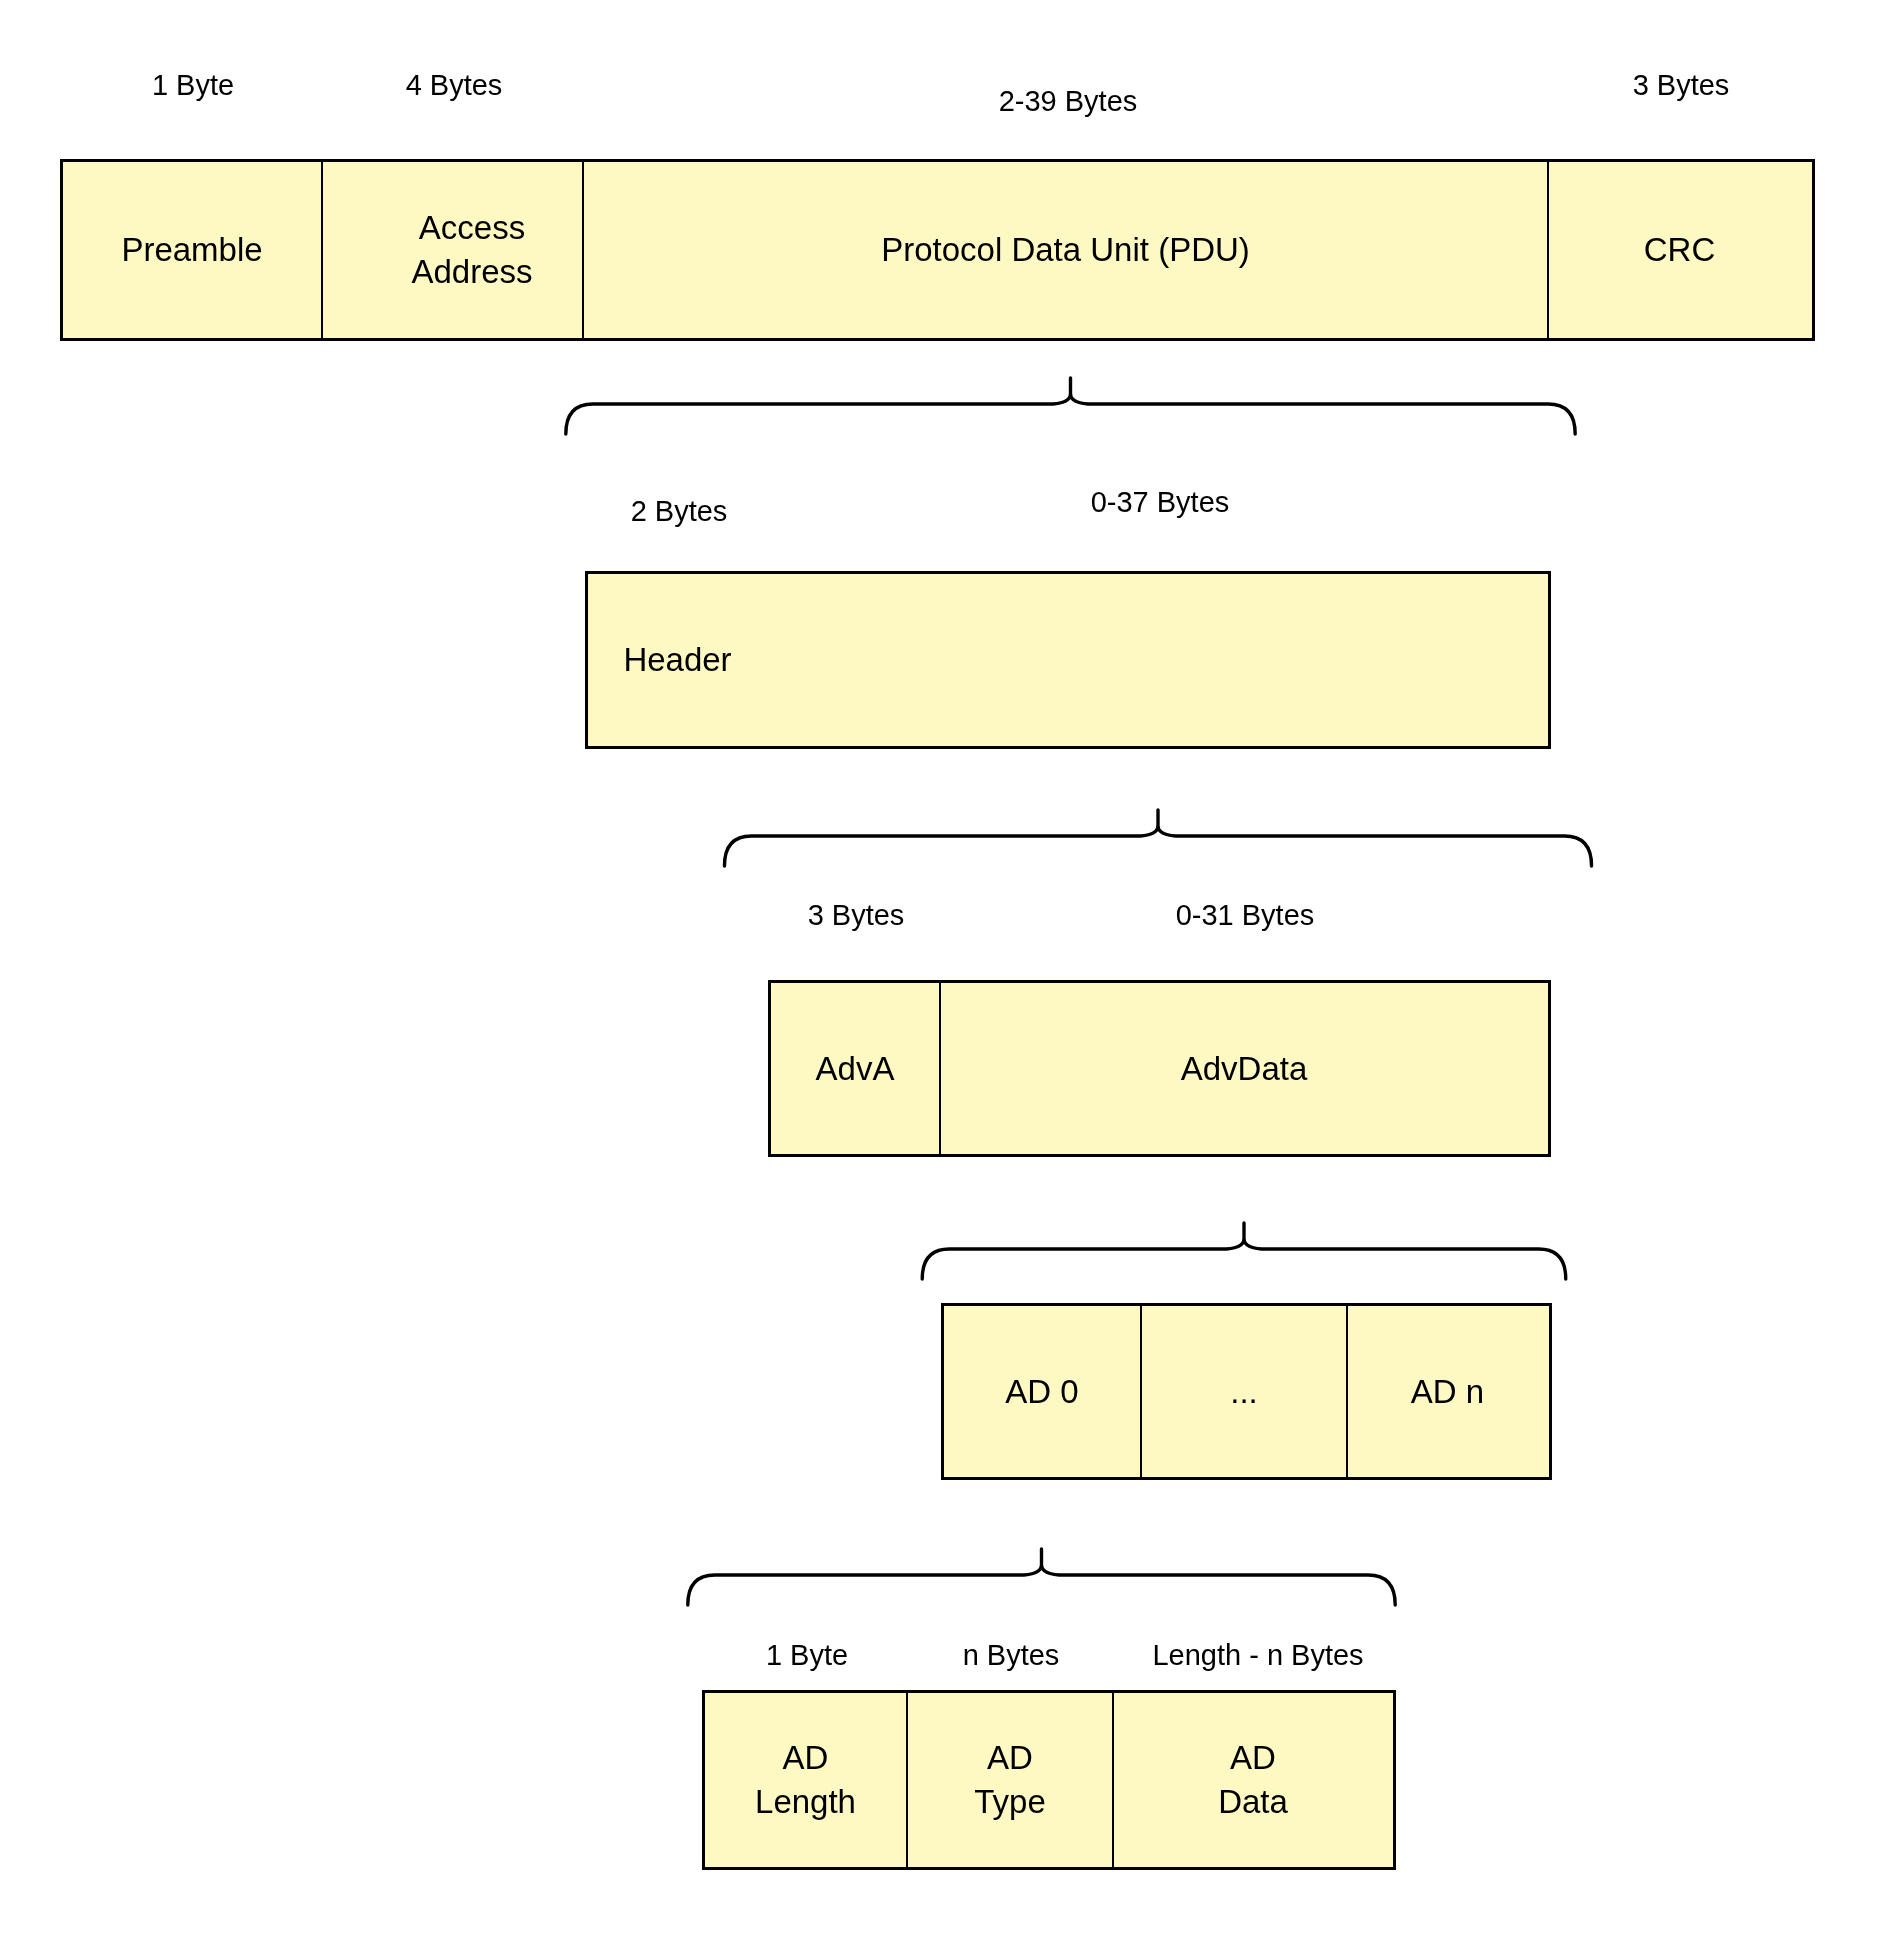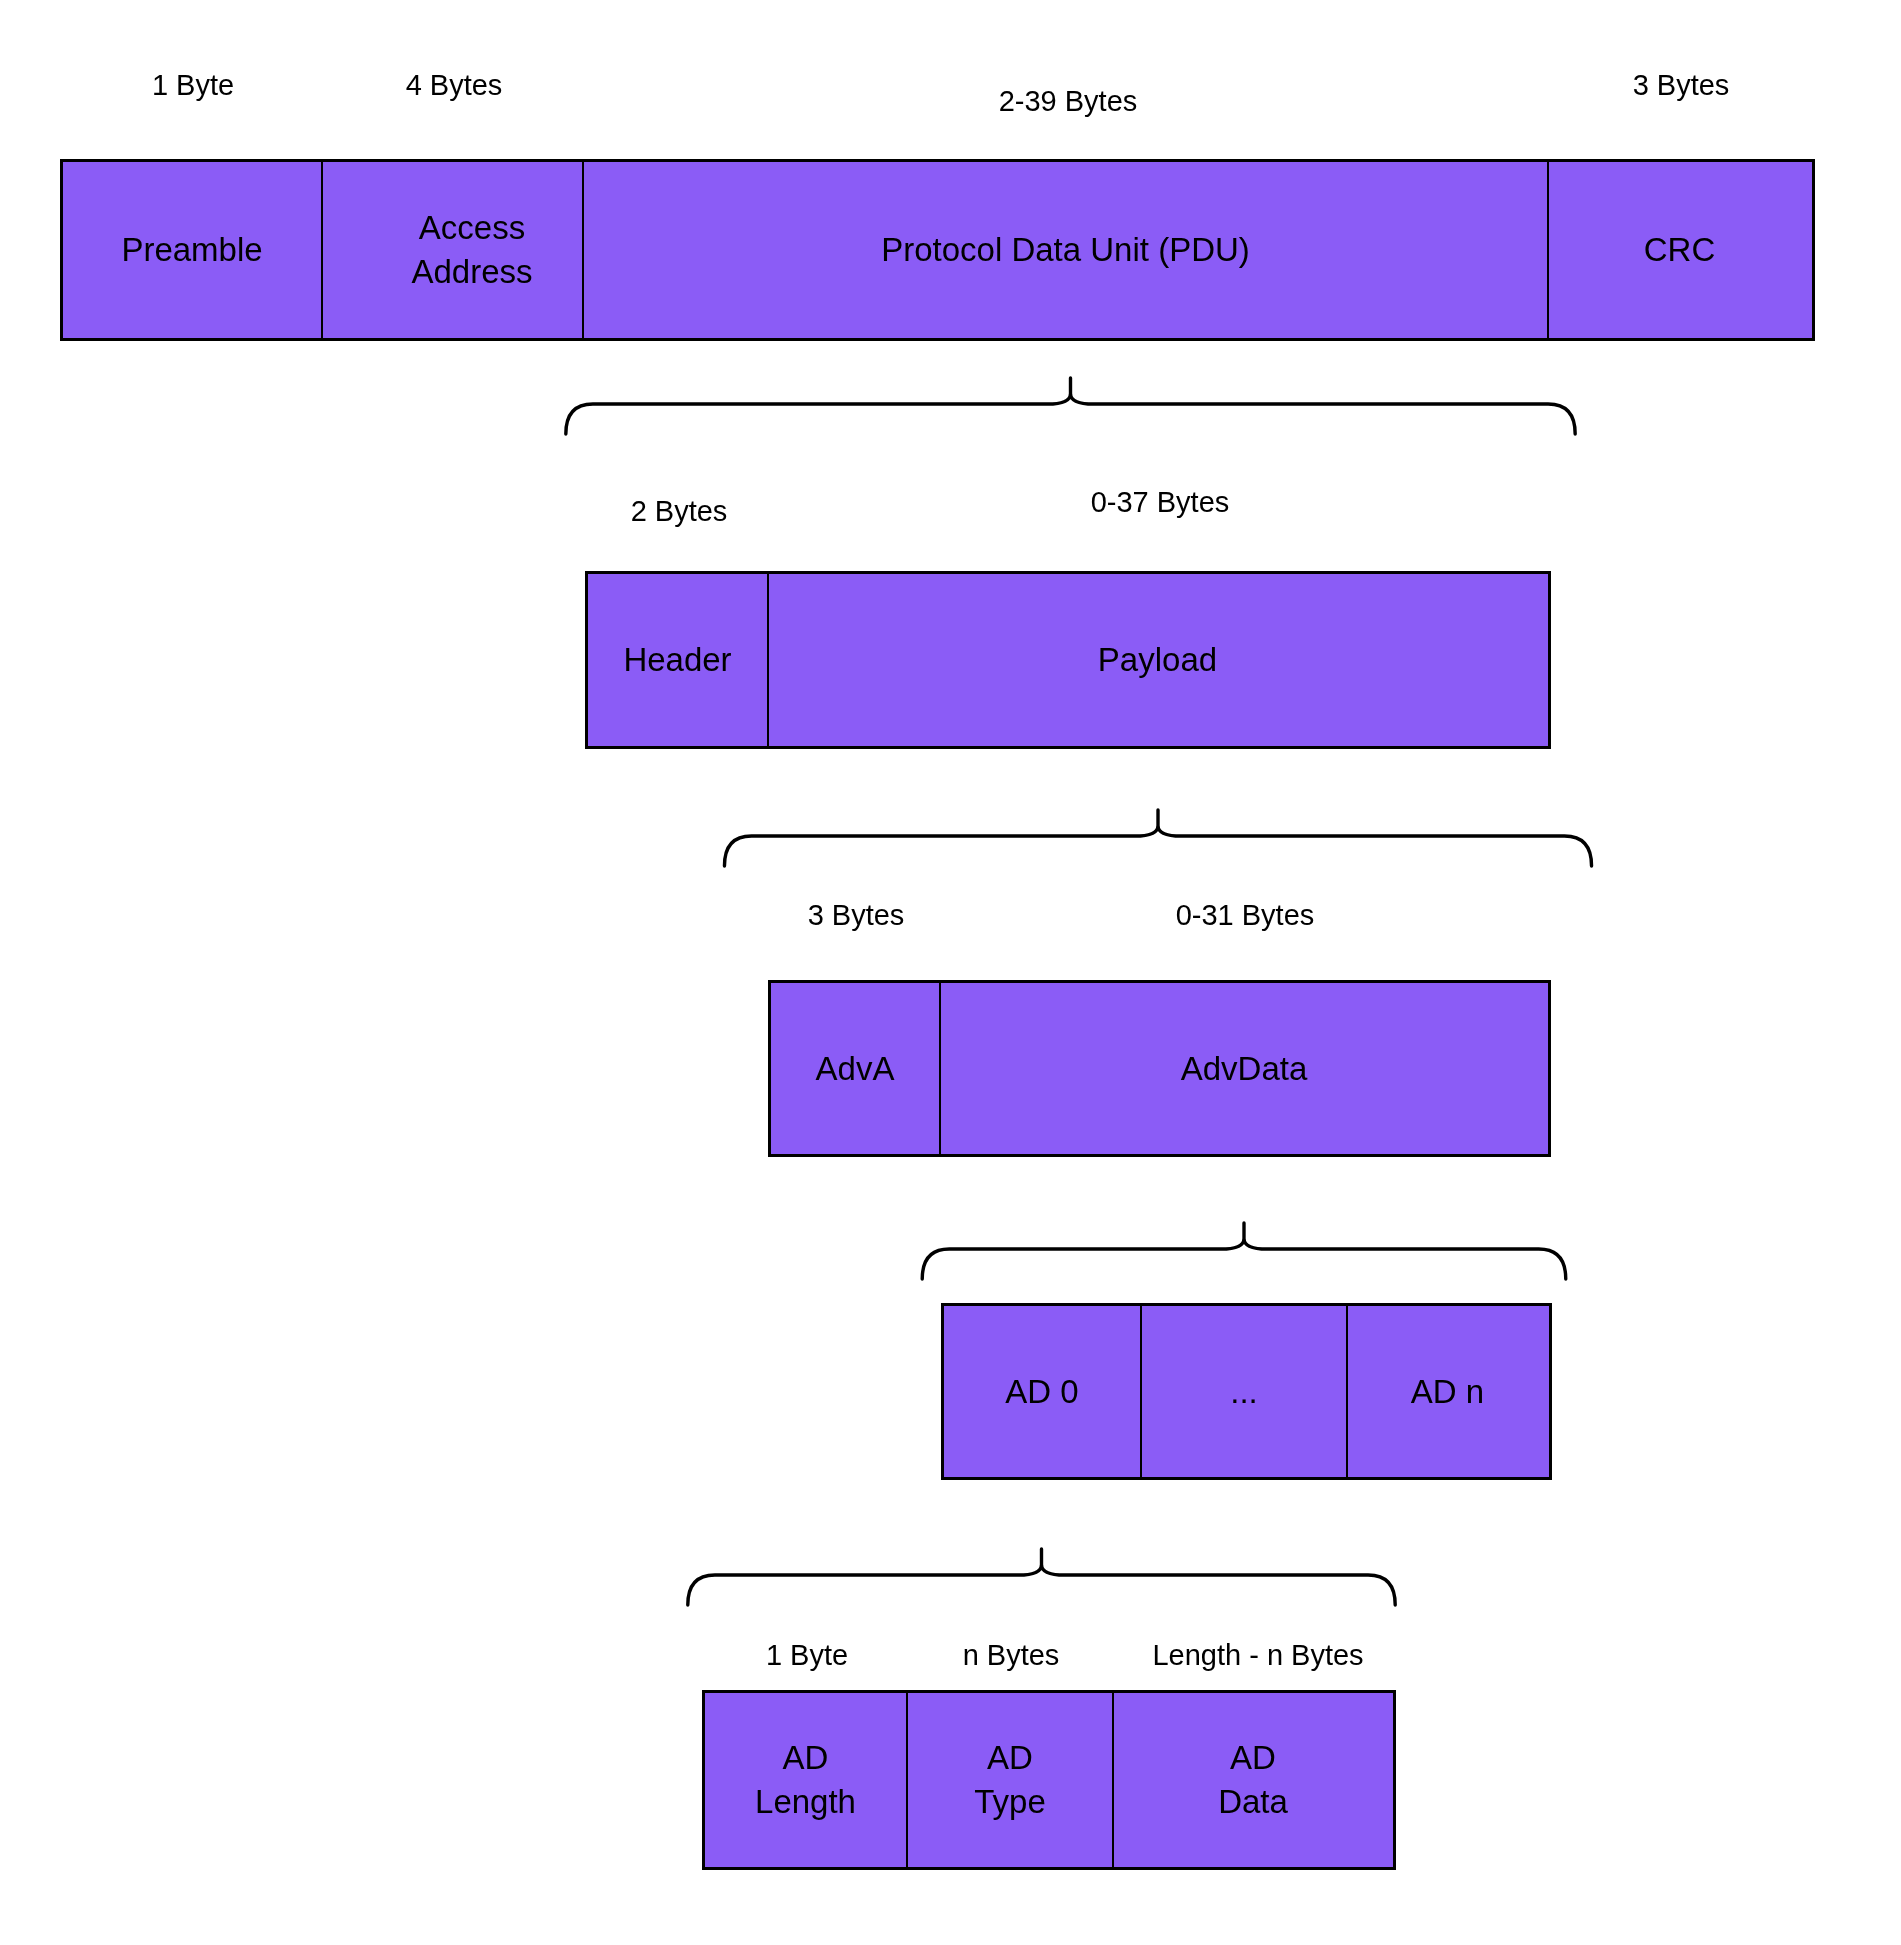--- a/index.html
+++ b/index.html
@@ -24,21 +24,21 @@
     justify-content: center;
     font-size: 29px;
     white-space: nowrap;
     transform: translateX(-50%);
   }
   .box-row {
     position: absolute;
     display: flex;
     border: 3.9px solid #000000;
     box-sizing: border-box;
-    background: #8b5cf6;
+    background: #fef9c3;
   }
   .cell {
     flex: none;
     display: flex;
     align-items: center;
     justify-content: center;
     text-align: center;
     font-size: 33px;
     line-height: 1.32;
     white-space: pre-line;
@@ -80,21 +80,20 @@
 
   <svg class="brace" style="left:560px; top:376px;" width="1021" height="60" viewBox="0 0 1047 62">
     <path d="M 2 60 Q 2 29 30 29 L 499.5 29 Q 523.5 29 523.5 18 L 523.5 2 M 523.5 18 Q 523.5 29 547.5 29 L 1017 29 Q 1045 29 1045 60"></path>
   </svg>
 
   <div class="size-label" style="left:679px; top:481px;margin-top:9px;">2 Bytes</div>
   <div class="size-label" style="left:1160px; top:481px;">0-37 Bytes</div>
 
   <div class="box-row" style="left:585px; top:571px; width:966px; height:178px;">
     <div class="cell" style="width:179px;">Header</div>
-    <div class="cell" style="width:779px;">Payload</div>
   </div>
 
   <svg class="brace" style="left:719px; top:808px;" width="878" height="60" viewBox="0 0 900 62">
     <path d="M 2 60 Q 2 29 30 29 L 426 29 Q 450 29 450 18 L 450 2 M 450 18 Q 450 29 474 29 L 870 29 Q 898 29 898 60"></path>
   </svg>
 
   <div class="size-label" style="left:856px; top:894px;">3 Bytes</div>
   <div class="size-label" style="left:1245px; top:894px;">0-31 Bytes</div>
 
   <div class="box-row" style="left:768px; top:980px; width:783px; height:177px;">

